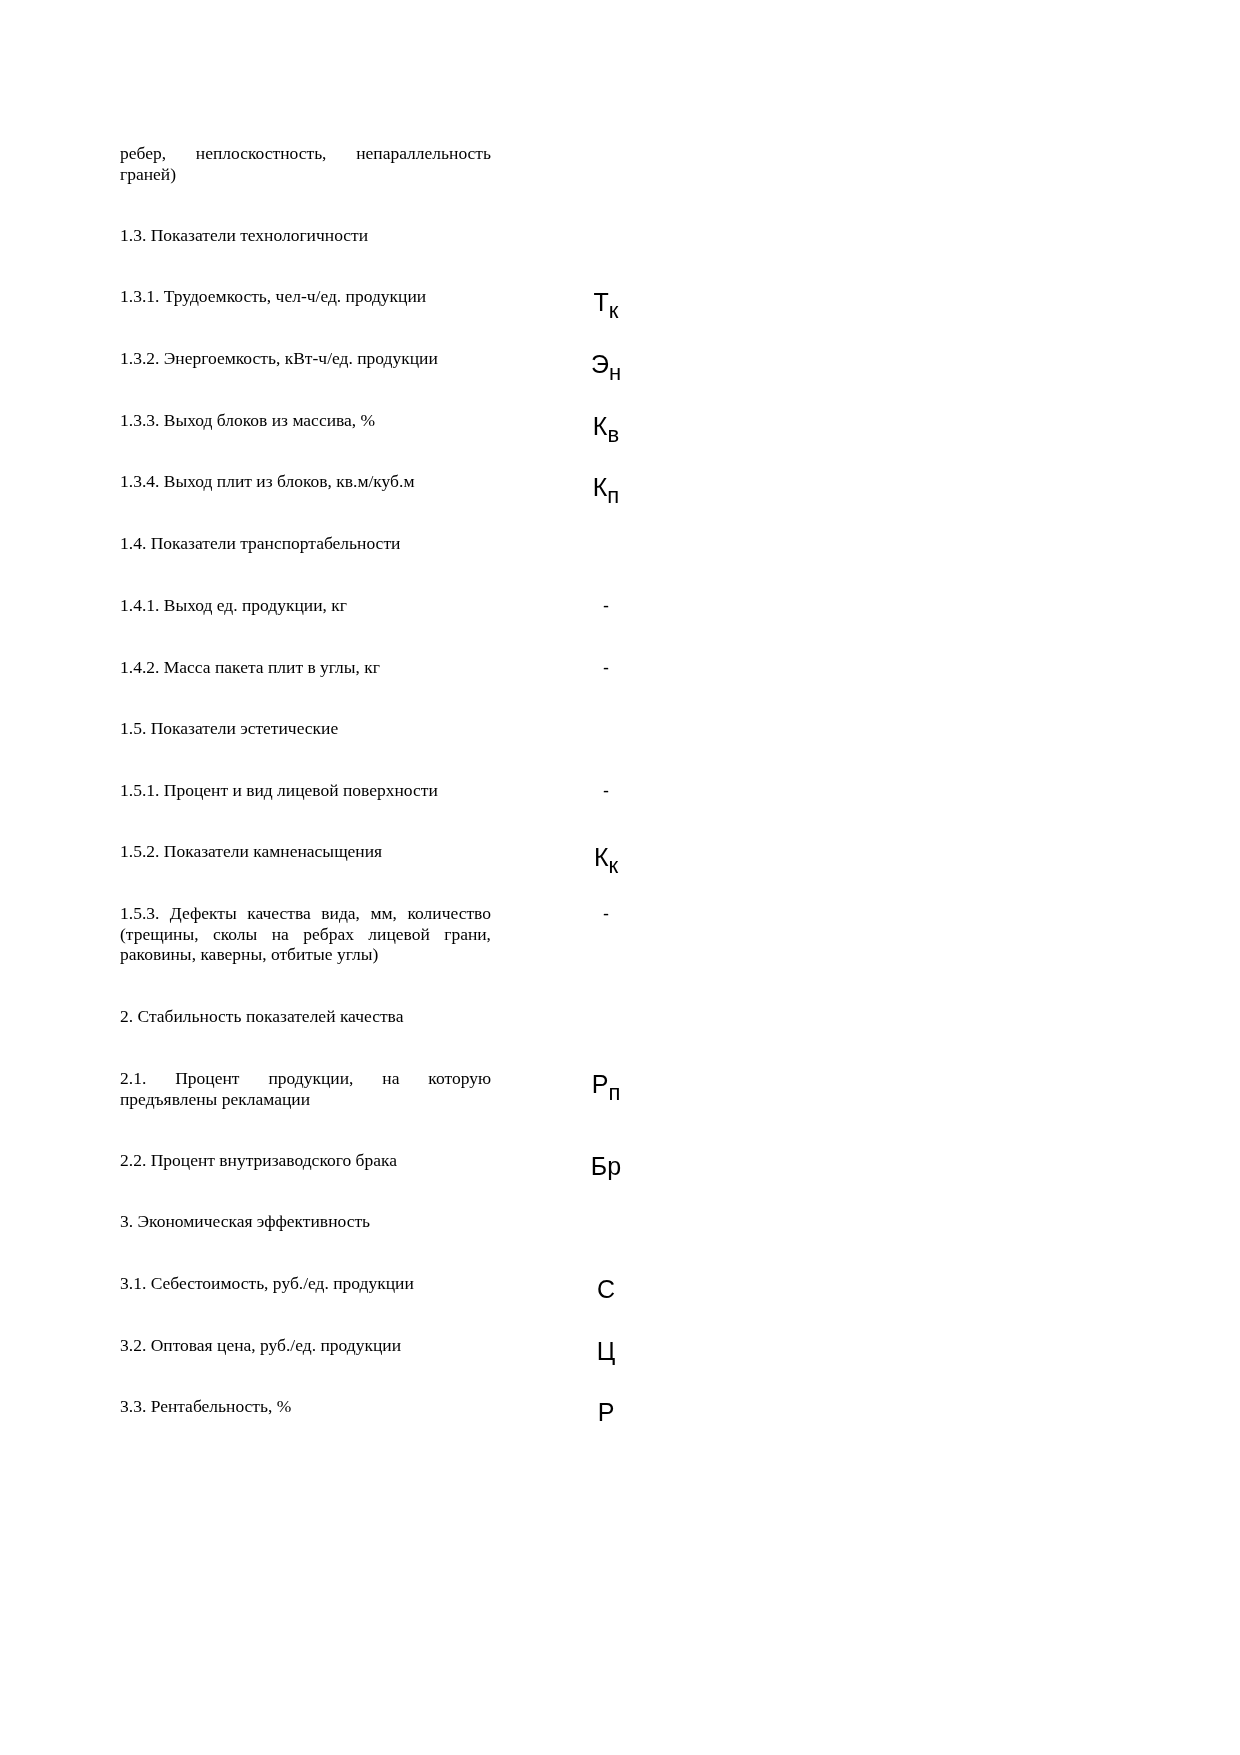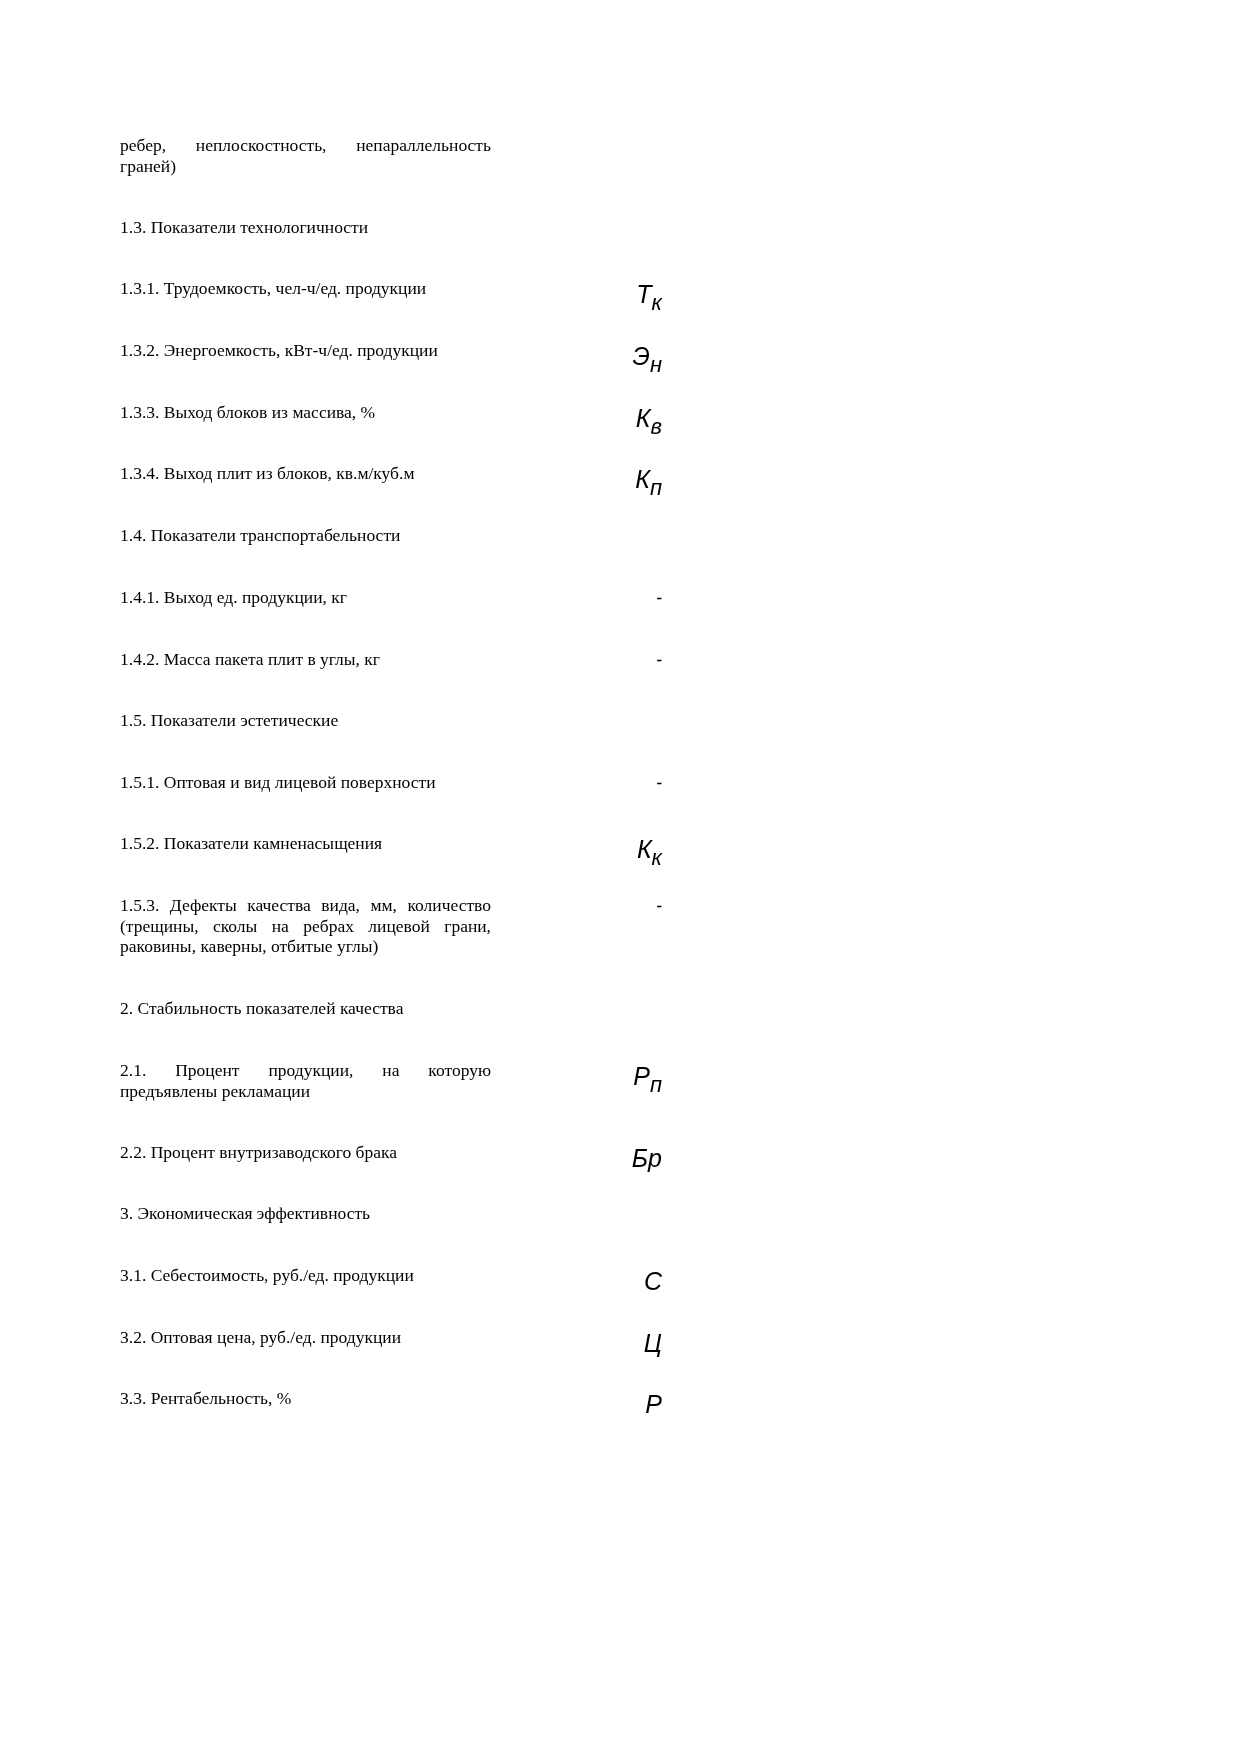--- a/index.html
+++ b/index.html
@@ -10,21 +10,21 @@
     body {
       width: 1240px;
       height: 1755px;
       position: relative;
       overflow: hidden;
       color: #000000;
     }
     .page {
       position: absolute;
       left: 0;
-      top: 0;
+      top: 8px;
       width: 1240px;
       height: 1379px;
     }
     .row {
       position: absolute;
       left: 120px;
       width: 600px;
     }
     .label {
       position: absolute;
@@ -35,26 +35,25 @@
       font-size: 17.5px;
       line-height: 20.5px;
       text-align: justify;
       text-align-last: left;
     }
     .symbol {
       position: absolute;
       left: 430px;
       top: 2px;
       width: 112px;
-      text-align: right;
+      text-align: center;
       font-family: "Liberation Sans", "DejaVu Sans", sans-serif;
       font-size: 25px;
       line-height: 28px;
       white-space: nowrap;
-      font-style: italic;
     }
     .symbol.dash {
       font-size: 18px;
       top: 0;
       line-height: 22px;
     }
     .symbol sub {
       font-size: 22px;
       vertical-align: -7px;
       line-height: 0;
@@ -105,21 +104,21 @@
   <div class="row" style="top:649px">
     <div class="label">1.4.2. Масса пакета плит в углы, кг</div>
     <div class="symbol dash">-</div>
   </div>
 
   <div class="row" style="top:710px">
     <div class="label">1.5. Показатели эстетические</div>
   </div>
 
   <div class="row" style="top:772px">
-    <div class="label">1.5.1. Оптовая и вид лицевой поверхности</div>
+    <div class="label">1.5.1. Процент и вид лицевой поверхности</div>
     <div class="symbol dash">-</div>
   </div>
 
   <div class="row" style="top:833px">
     <div class="label">1.5.2. Показатели камненасыщения</div>
     <div class="symbol"><span>К</span><sub>к</sub></div>
   </div>
 
   <div class="row" style="top:895px">
     <div class="label">1.5.3. Дефекты качества вида, мм, количество (трещины, сколы на ребрах лицевой грани, раковины, каверны, отбитые углы)</div>

